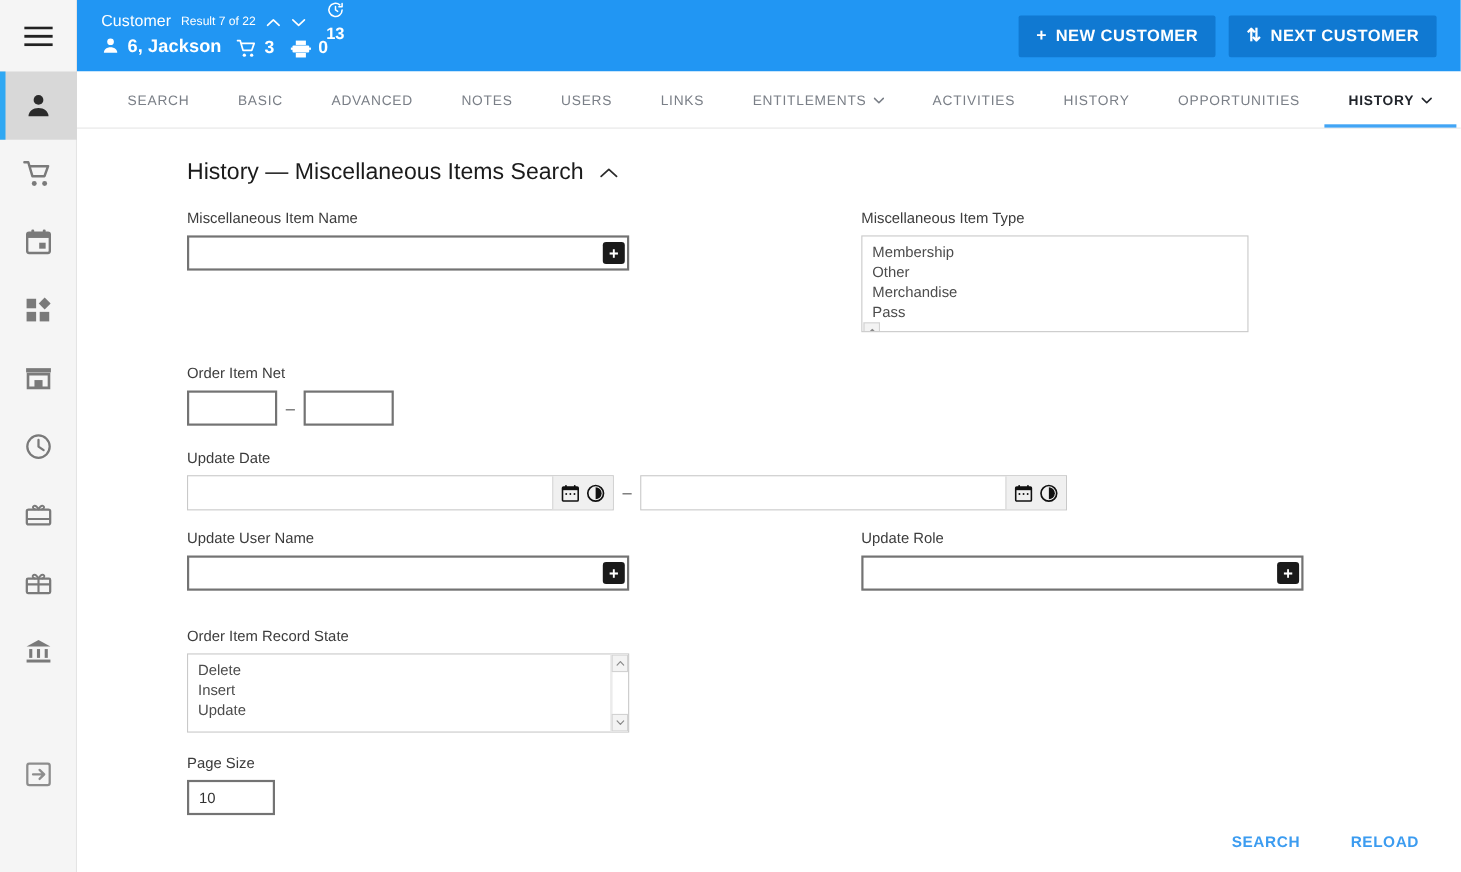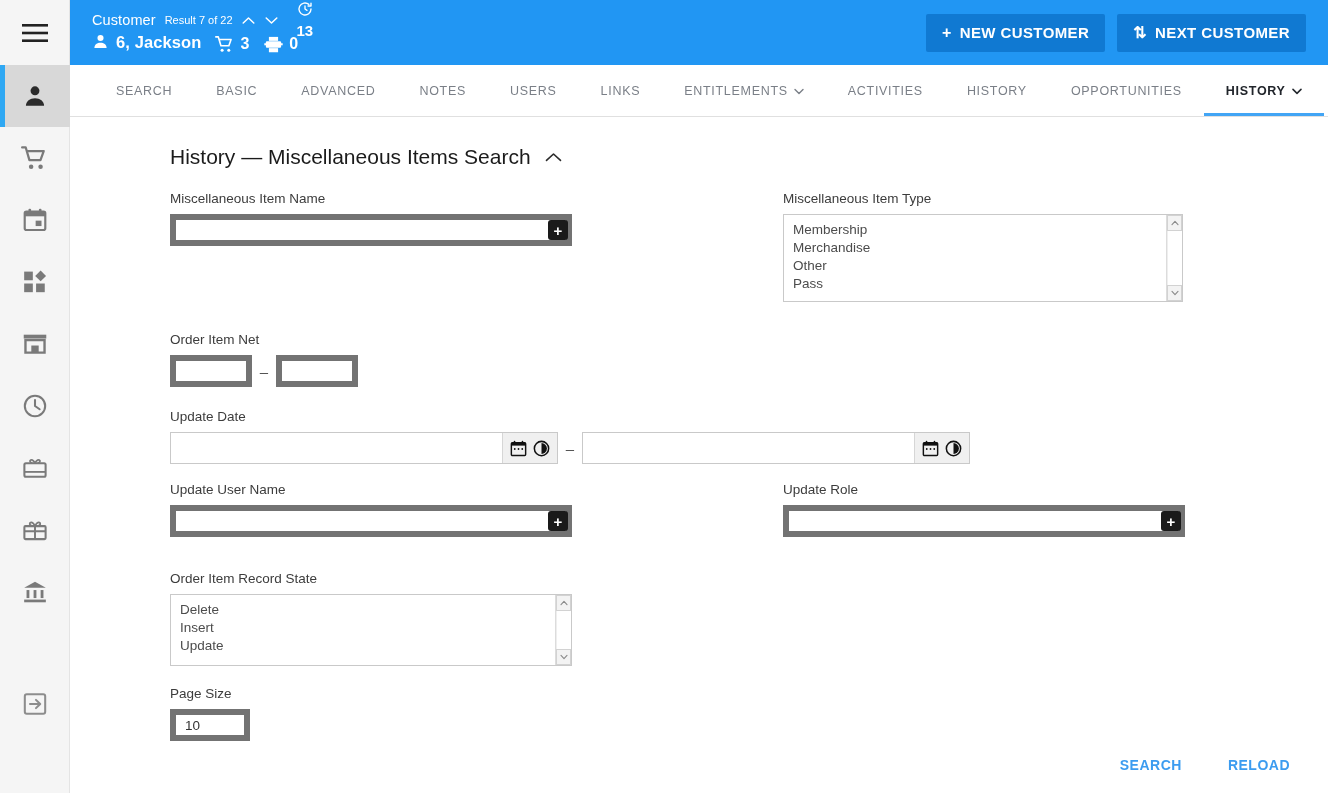--- a/index.html
+++ b/index.html
@@ -106,21 +106,21 @@
   .col-left { width: 613px; flex: 0 0 613px; }
   .col-right { flex: 1 1 auto; }
 
   .field { margin-bottom: 18px; }
   .flabel {
     font-size: 13.5px; color: #3c3c3c; margin-bottom: 7px;
     font-family: "Liberation Sans", sans-serif; line-height: 16px;
   }
 
   .inp {
-    height: 32px; border: 6px solid #737373; background: #fff;
+    height: 32px; border: 2px solid #737373; background: #fff;
     font-size: 13.5px; color: #333; padding: 0 9px; outline: none;
     font-family: "Liberation Sans", sans-serif;
   }
   .inp-wrap { position: relative; display: inline-block; }
   .inp-lookup { width: 402px; padding-right: 32px; }
   .plus-btn {
     position: absolute; right: 4px; top: 50%; transform: translateY(-50%);
     width: 20px; height: 20px; background: #1a1a1a; color: #fff;
     border-radius: 3px; display: flex; align-items: center; justify-content: center;
     font-size: 15px; line-height: 1; cursor: pointer; font-weight: 700;
@@ -155,21 +155,21 @@
     border-left: 1px solid #dcdcdc;
     display: flex; flex-direction: column; justify-content: space-between;
   }
   .sbar-btn {
     height: 16px; display: flex; align-items: center; justify-content: center;
     background: #f3f3f3; border: 1px solid #d2d2d2; cursor: pointer; color: #8a8a8a;
     font-size: 8px; line-height: 1;
   }
   .sbar-track { flex: 1 1 auto; border-left: 1px solid #eee; }
 
-  .lb-type { width: 400px; }
+  .lb-type { width: 352px; flex-direction: column; }
   .lb-state { width: 402px; height: 72px; }
 
   .bottom-actions {
     position: absolute; right: 28px; bottom: 12px;
     display: flex; align-items: center; gap: 26px;
   }
   .link-btn {
     color: #3c9cf0; font-size: 14px; font-weight: 700; letter-spacing: .5px;
     background: none; border: none; cursor: pointer; padding: 8px 10px;
     font-family: "Liberation Sans", sans-serif;
@@ -408,22 +408,22 @@
               </div>
             </div>
           </div>
 
           <div class="col-right">
             <div class="field">
               <div class="flabel">Miscellaneous Item Type</div>
               <div class="listbox lb-type">
                 <div class="listbox-items">
                   <div class="listbox-item">Membership</div>
+                  <div class="listbox-item">Other</div>
                   <div class="listbox-item">Merchandise</div>
-                  <div class="listbox-item">Other</div>
                   <div class="listbox-item">Pass</div>
                 </div>
                 <div class="sbar">
                   <div class="sbar-btn">
                     <svg width="8" height="6" viewBox="0 0 8 6">
                       <path d="M1 4.6L4 1.4l3 3.2" fill="none" stroke="#8a8a8a" stroke-width="1.1" stroke-linecap="round" stroke-linejoin="round"></path>
                     </svg>
                   </div>
                   <div class="sbar-track"></div>
                   <div class="sbar-btn">

